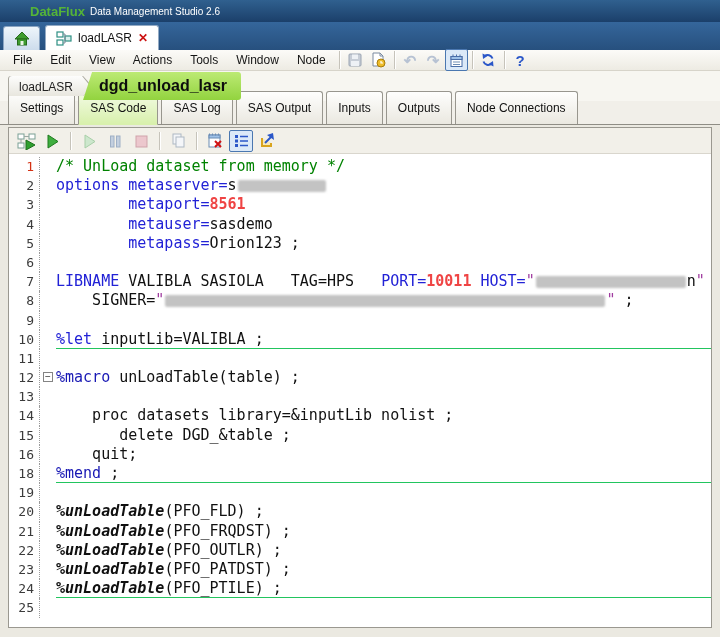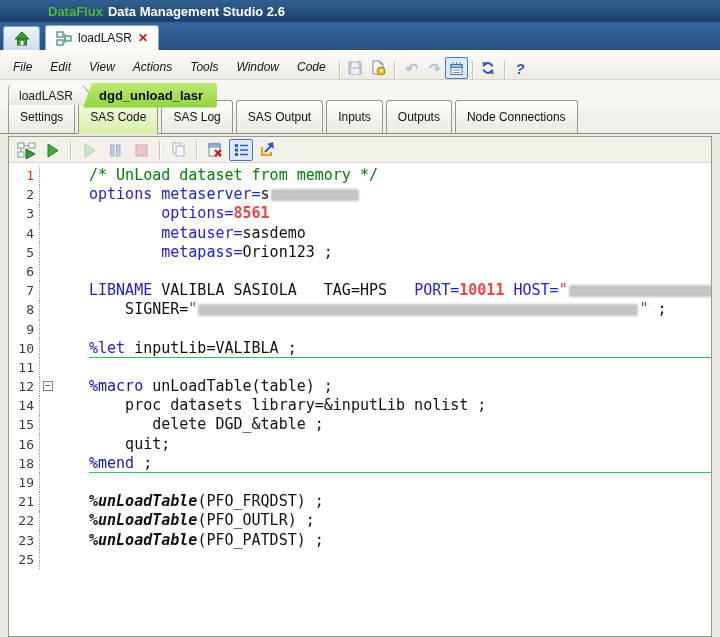--- a/index.html
+++ b/index.html
@@ -1,56 +1,56 @@
 <!DOCTYPE html>
 <html><head>
 <meta charset="utf-8">
 <style>
   * { box-sizing: border-box; margin:0; padding:0; }
   html,body { width:720px; height:637px; overflow:hidden; }
   body { font-family:"Liberation Sans", sans-serif; background:#ebe9e1; }
 
   
   .titlebar { height:22px; background:linear-gradient(#30608f,#1b3f6a);
-    display:flex; align-items:center; padding-left:48px; gap:5px; }
+    display:flex; align-items:center; padding-left:30px; gap:5px; }
   .brand { color:#55b438; font-weight:bold; font-size:13px; }
-  .apptitle { color:#ffffff; font-weight:bold; font-size:13px; }
+  .apptitle { color:#ffffff; font-weight:normal; font-size:10px; }
 
   
   .tabstrip { height:28px; background:linear-gradient(#35669b,#27507e);
     display:flex; align-items:flex-end; padding-left:3px; }
   .home-tab { width:37px; height:24px; background:linear-gradient(#eef5fb,#cddcec);
     border:1px solid #8aa4c2; border-bottom:none; border-radius:3px 3px 0 0;
     display:flex; align-items:center; justify-content:center; margin-right:5px; }
   .doc-tab { height:25px; background:#ffffff; border:1px solid #93aac4; border-bottom:none;
     border-radius:3px 3px 0 0; display:flex; align-items:center; gap:6px;
     padding:0 10px; font-size:12px; color:#111; }
   .doc-close { color:#cc1111; font-weight:bold; font-size:12px; }
 
   
-  .menubar { height:30px; background:linear-gradient(#fcfbf8,#edebe3);
-    border-bottom:1px solid #d7d4ca; display:flex; align-items:flex-end;
-    padding-left:4px; font-size:12px; color:#151515;font-style:italic; }
+  .menubar { height:21px; background:linear-gradient(#fcfbf8,#edebe3);
+    border-bottom:1px solid #d7d4ca; display:flex; align-items:center;
+    padding-left:4px; font-size:12px; color:#151515; }
   .menu-item { padding:5px 9px; cursor:default; }
   .tsep { width:1px; height:18px; background:#c6c3ba; box-shadow:1px 0 0 #ffffff; margin:0 4px; }
   .ticon { width:23px; height:22px; display:flex; align-items:center; justify-content:center; }
   .ticon.sel { border:1px solid #4a77b0; background:#dbe9f8; border-radius:2px; }
   .glyph-dis { color:#b7c2d3; font-size:15px; font-weight:bold; line-height:1; }
   .glyph-q { color:#2b57c8; font-size:15px; font-weight:bold; line-height:1; }
 
   
   .crumbbar { height:30px; background:#f7f6f1; display:flex; align-items:center; padding-left:8px; }
   .crumb1o { clip-path:polygon(0 0, calc(100% - 9px) 0, 100% 50%, calc(100% - 9px) 100%, 0 100%);
     background:#a9a79e; padding:1px; border-radius:3px 0 0 3px; }
   .crumb1i { clip-path:polygon(0 0, calc(100% - 9px) 0, 100% 50%, calc(100% - 9px) 100%, 0 100%);
     background:linear-gradient(#fdfdfc,#e6e4db); padding:4px 18px 4px 10px;
     font-size:12px; color:#222; border-radius:3px 0 0 3px; }
   .crumb2 { margin-left:-9px; clip-path:polygon(9px 0, 100% 0, 100% 100%, 0 100%);
     background:linear-gradient(#bcea74,#92d33f); padding:5px 14px 5px 16px;
-    font-weight:bold; font-size:13px; color:#0d0d0d; border-radius:0 3px 3px 0; }
+    font-weight:bold; font-size:16px; color:#0d0d0d; border-radius:0 3px 3px 0; }
 
   
   .tabsrow { height:24px; display:flex; align-items:flex-end; padding-left:8px;
     border-bottom:1px solid #8f8d85; background:#f1efe9; }
   .tab { height:21px; display:flex; align-items:center; padding:16px 11px; font-size:12px;
     color:#111; background:linear-gradient(#fefefd,#eae8e0); border:1px solid #98968e;
     border-bottom:none; border-radius:3px 3px 0 0; margin-right:3px; white-space:nowrap; }
   .tab.active { height:24px; margin-bottom:-1px; background:linear-gradient(#f3fbe5,#d8f0ac);
     border-bottom:1px solid #d8f0ac; }
 
@@ -65,21 +65,21 @@
   
   .editor { flex:1; overflow:hidden; background:#ffffff; padding-top:3px; }
   .row { display:flex; height:19.2px; line-height:19.2px;
     font-family:"DejaVu Sans Mono","Liberation Mono",monospace; font-size:15px; }
   .gut { width:31px; flex-shrink:0; text-align:right; padding-right:5px;
     font-size:13px; color:#3b3b3b; border-right:1px dotted #9a9a9a; }
   .fold { width:16px; flex-shrink:0; position:relative; }
   .foldbox { position:absolute; top:4px; left:3px; width:10px; height:10px;
     border:1px solid #848484; background:#fff; font-size:10px; line-height:8px;
     text-align:center; color:#333; font-family:"Liberation Sans",sans-serif; }
-  .code { flex:1; white-space:pre; color:#111; overflow:hidden;margin-left:33px; }
+  .code { flex:1; white-space:pre; color:#111; overflow:hidden; }
   .row.div .code { border-bottom:1px solid #22c55e; }
   .blob { display:inline-block; height:12px; background:#c3c3c3; border-radius:2px;
     filter:blur(1.3px); vertical-align:middle; margin:0 1px; }
   .c-com { color:#008200; }
   .c-kw { color:#2222d6; }
   .c-kwb { color:#1818b4; font-weight:normal; }
   .c-num { color:#ef4444; font-weight:bold; }
   .c-str { color:#a03ca0; }
   .c-plain { color:#111111; }
   .c-macro { color:#101010; font-weight:bold; font-style:italic; }
@@ -112,21 +112,21 @@
   </div>
 </div>
 
 <div class="menubar">
   <span class="menu-item">File</span>
   <span class="menu-item">Edit</span>
   <span class="menu-item">View</span>
   <span class="menu-item">Actions</span>
   <span class="menu-item">Tools</span>
   <span class="menu-item">Window</span>
-  <span class="menu-item">Code</span>
+  <span class="menu-item">Node</span>
   <span class="tsep"></span>
   <span class="ticon">
     <svg width="16" height="16">
       <rect x="2" y="2" width="12" height="12" rx="1" fill="#c7cdd6" stroke="#9aa4b2"></rect>
       <rect x="5" y="2.5" width="6" height="4.5" fill="#eef1f5"></rect>
       <rect x="4" y="9" width="8" height="5" fill="#eef1f5"></rect>
     </svg>
   </span>
   <span class="ticon">
     <svg width="16" height="16">
@@ -254,21 +254,21 @@
           <span class="code"><span class="c-com">/* UnLoad dataset from memory */</span></span>
         </div>
         <div class="row">
           <span class="gut">2</span>
           <span class="fold"></span>
           <span class="code"><span class="c-kw">options metaserver=</span><span class="c-plain">s</span><span class="blob" style="width: 88px;"></span></span>
         </div>
         <div class="row">
           <span class="gut">3</span>
           <span class="fold"></span>
-          <span class="code"><span class="c-plain">        </span><span class="c-kw">options=</span><span class="c-num">8561</span></span>
+          <span class="code"><span class="c-plain">        </span><span class="c-kw">metaport=</span><span class="c-num">8561</span></span>
         </div>
         <div class="row">
           <span class="gut">4</span>
           <span class="fold"></span>
           <span class="code"><span class="c-plain">        </span><span class="c-kw">metauser=</span><span class="c-plain">sasdemo</span></span>
         </div>
         <div class="row">
           <span class="gut">5</span>
           <span class="fold"></span>
           <span class="code"><span class="c-plain">        </span><span class="c-kw">metapass=</span><span class="c-plain">Orion123 ;</span></span>
@@ -304,20 +304,25 @@
           <span class="code"></span>
         </div>
         <div class="row">
           <span class="gut">12</span>
           <span class="fold">
             <span class="foldbox">−</span>
           </span>
           <span class="code"><span class="c-kwb">%macro</span><span class="c-plain"> unLoadTable(table) ;</span></span>
         </div>
         <div class="row">
+          <span class="gut">13</span>
+          <span class="fold"></span>
+          <span class="code"></span>
+        </div>
+        <div class="row">
           <span class="gut">14</span>
           <span class="fold"></span>
           <span class="code"><span class="c-plain">    proc datasets library=&amp;inputLib nolist ;</span></span>
         </div>
         <div class="row">
           <span class="gut">15</span>
           <span class="fold"></span>
           <span class="code"><span class="c-plain">       delete DGD_&amp;table ;</span></span>
         </div>
         <div class="row">
@@ -329,33 +334,43 @@
           <span class="gut">18</span>
           <span class="fold"></span>
           <span class="code"><span class="c-kwb">%mend</span><span class="c-plain"> ;</span></span>
         </div>
         <div class="row">
           <span class="gut">19</span>
           <span class="fold"></span>
           <span class="code"></span>
         </div>
         <div class="row">
+          <span class="gut">20</span>
+          <span class="fold"></span>
+          <span class="code"><span class="c-macro">%unLoadTable</span><span class="c-plain">(PFO_FLD) ;</span></span>
+        </div>
+        <div class="row">
           <span class="gut">21</span>
           <span class="fold"></span>
           <span class="code"><span class="c-macro">%unLoadTable</span><span class="c-plain">(PFO_FRQDST) ;</span></span>
         </div>
         <div class="row">
           <span class="gut">22</span>
           <span class="fold"></span>
           <span class="code"><span class="c-macro">%unLoadTable</span><span class="c-plain">(PFO_OUTLR) ;</span></span>
         </div>
         <div class="row">
           <span class="gut">23</span>
           <span class="fold"></span>
           <span class="code"><span class="c-macro">%unLoadTable</span><span class="c-plain">(PFO_PATDST) ;</span></span>
+        </div>
+        <div class="row div">
+          <span class="gut">24</span>
+          <span class="fold"></span>
+          <span class="code"><span class="c-macro">%unLoadTable</span><span class="c-plain">(PFO_PTILE) ;</span></span>
         </div>
         <div class="row">
           <span class="gut">25</span>
           <span class="fold"></span>
           <span class="code"></span>
         </div>
       </div>
   </div>
 </div>
 

